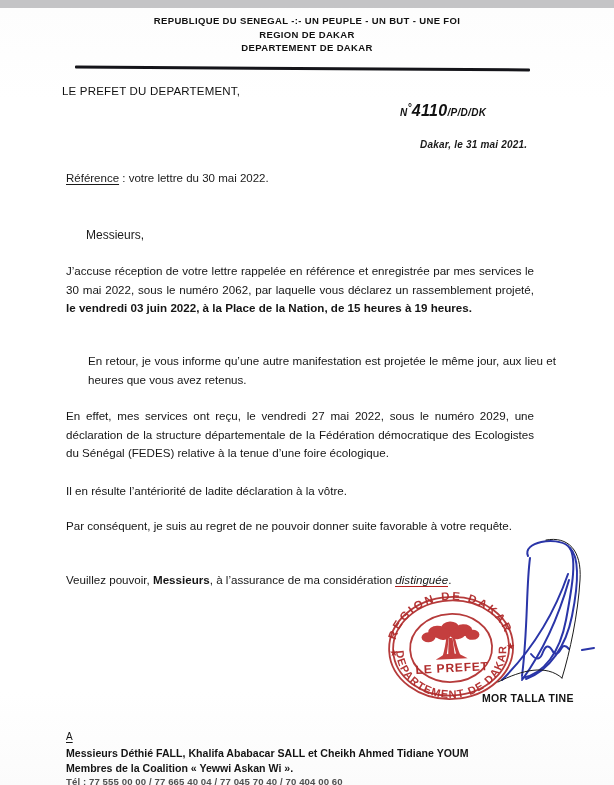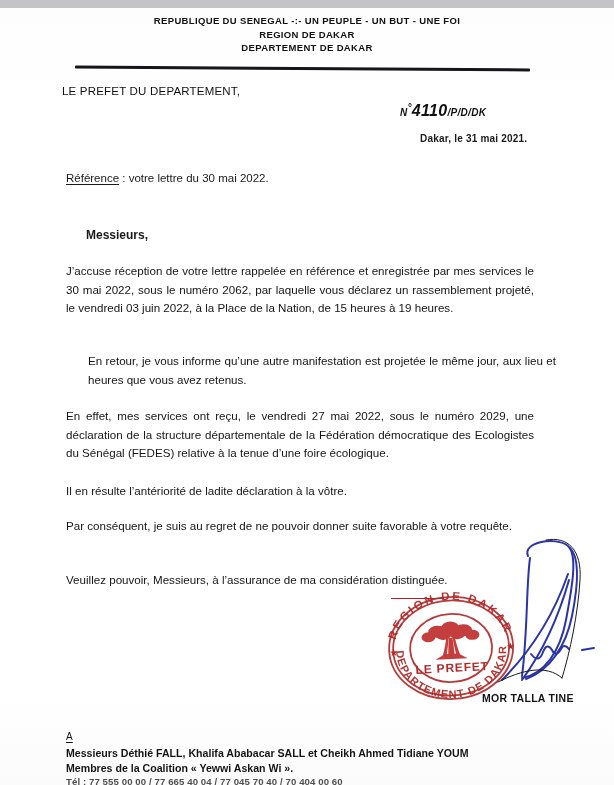--- a/index.html
+++ b/index.html
@@ -77,23 +77,24 @@
     letter-spacing: 0.3px;
     color: #111;
     white-space: nowrap;
   }
   .refno .big { font-size: 16px; }
   .refno .sm  { font-size: 10px; }
   .refno .deg { font-size: 10px; vertical-align: text-top; }
 
   .datecity {
     position: absolute;
-    top: 133px;
+    top: 139px;
     left: 420px;
     font-size: 10px;
+    font-style: italic;
     font-weight: bold;
     letter-spacing: 0.2px;
     color: #1a1a1a;
   }
 
   
   .objet-block {
     position: absolute;
     top: 170px;
     left: 66px;
@@ -104,43 +105,44 @@
     text-decoration: underline;
     text-underline-offset: 2px;
   }
 
   
   .salut {
     position: absolute;
     top: 228px;
     left: 66px;
     font-size: 12px;
-    font-weight: bold;
+    font-weight: normal;
     padding-left: 20px;
   }
   .body {
     position: absolute;
     left: 66px;
     width: 468px;
     font-size: 11.6px;
     line-height: 18.5px;
     text-align: justify;
     color: #151515;
   }
   .p1 { top: 262px; }
   .p2 { top: 352px; margin-left: 22px; }
   .p3 { top: 407px; }
   .p4 { top: 482px; }
   .p5 { top: 517px; }
   .p6 { top: 571px; }
-  .body b { font-weight: normal; margin-top: 40px; }
+  .body b { font-weight: bold; margin-top: 40px; }
 
   .red-underline {
     border-bottom: 1.6px solid #b5201e;
-    padding-bottom: 12px;
+    padding-bottom: 0px;
+    font-style: italic;
   }
 
   
   .stamp {
     position: absolute;
     top: 592px;
     left: 378px;
     width: 146px;
     height: 108px;
     transform: rotate(-3deg);

